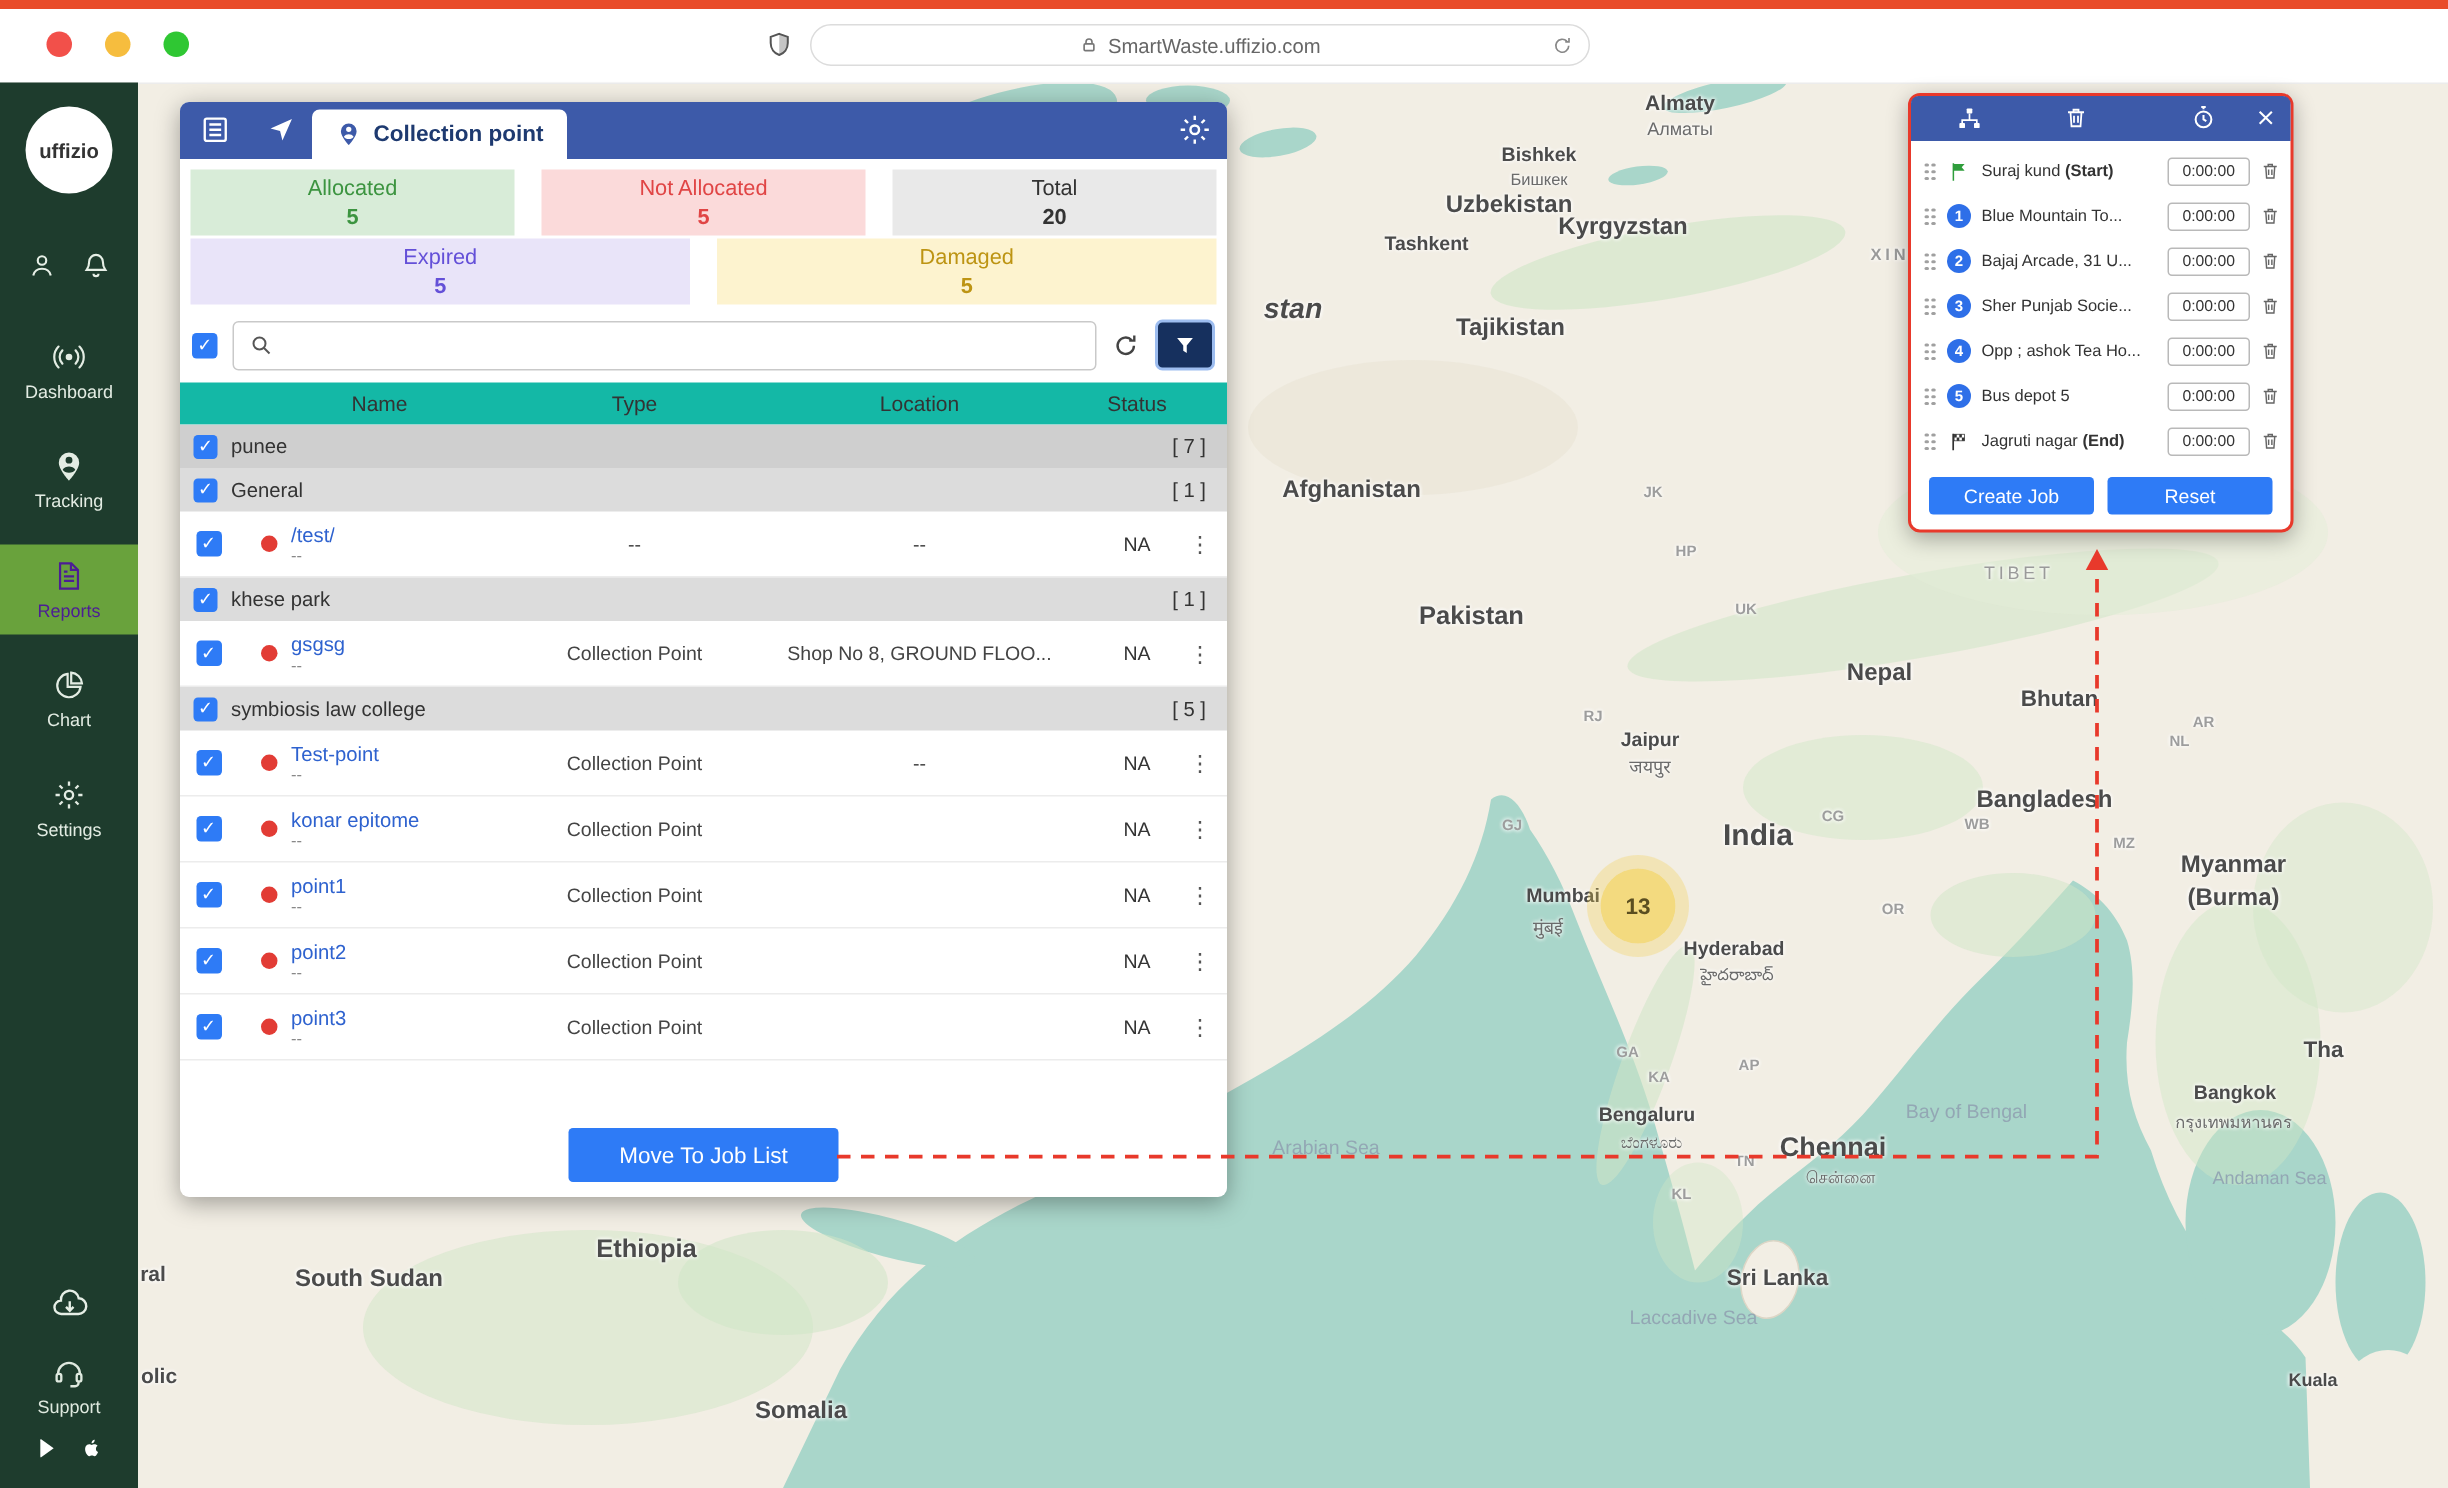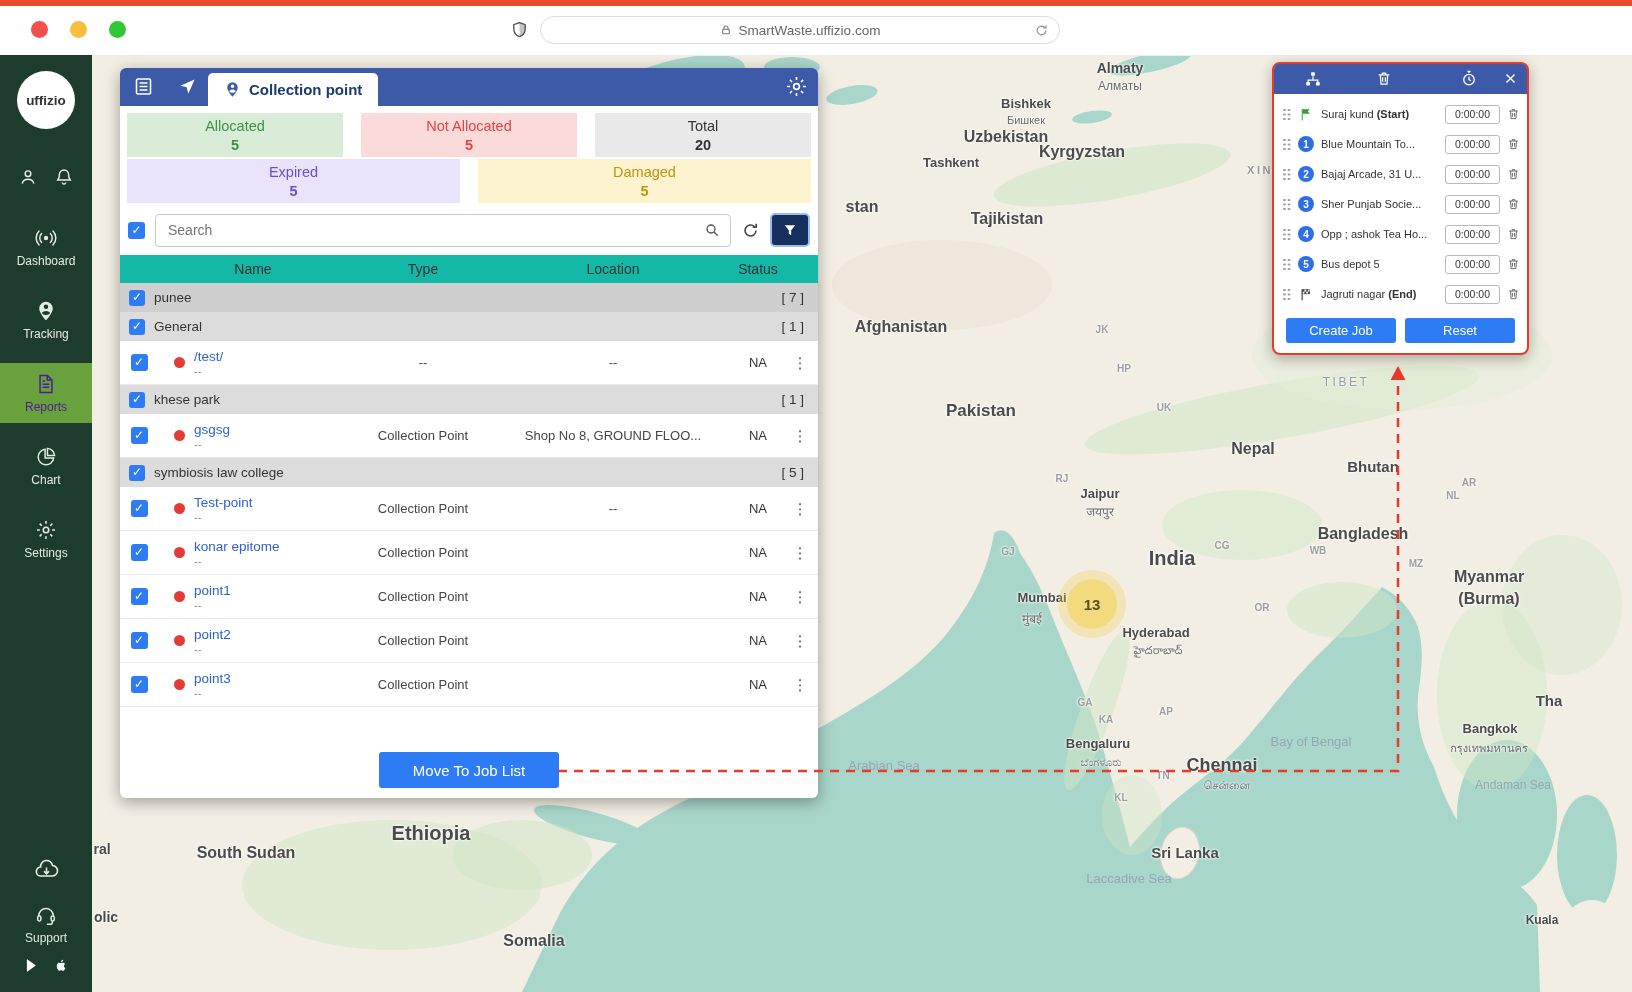--- a/index.html
+++ b/index.html
@@ -291,21 +291,21 @@
     </svg>
     <div id="map-labels">
         <span class="map-label lbl-land" style="left: 1028px; top: 13px; font-size: 14px; font-weight: 700;">Almaty</span>
         <span class="map-label lbl-native" style="left: 1028px; top: 31px; font-size: 12px; font-weight: 400;">Алматы</span>
         <span class="map-label lbl-land" style="left: 934px; top: 48px; font-size: 13px; font-weight: 700;">Bishkek</span>
         <span class="map-label lbl-native" style="left: 934px; top: 65px; font-size: 11px; font-weight: 400;">Бишкек</span>
         <span class="map-label lbl-land" style="left: 914px; top: 82px; font-size: 16px; font-weight: 700;">Uzbekistan</span>
         <span class="map-label lbl-land" style="left: 990px; top: 97px; font-size: 16px; font-weight: 700;">Kyrgyzstan</span>
         <span class="map-label lbl-land" style="left: 859px; top: 107px; font-size: 13px; font-weight: 700;">Tashkent</span>
         <span class="map-label lbl-caps" style="left: 1168px; top: 115px; font-size: 11px; font-weight: 600;">XIN</span>
-        <span class="map-label lbl-land" style="left: 770px; top: 152px; font-size: 16px; font-weight: 700;">stan</span>
+        <span class="map-label lbl-land" style="left: 770px; top: 152px; font-size: 19px; font-weight: 700; font-style: italic;">stan</span>
         <span class="map-label lbl-land" style="left: 915px; top: 164px; font-size: 16px; font-weight: 700;">Tajikistan</span>
         <span class="map-label lbl-land" style="left: 809px; top: 272px; font-size: 16px; font-weight: 700;">Afghanistan</span>
         <span class="map-label lbl-state" style="left: 1010px; top: 274px; font-size: 10px; font-weight: 600;">JK</span>
         <span class="map-label lbl-state" style="left: 1032px; top: 313px; font-size: 10px; font-weight: 600;">HP</span>
         <span class="map-label lbl-caps" style="left: 1254px; top: 327px; font-size: 12px; font-weight: 500;">TIBET</span>
         <span class="map-label lbl-state" style="left: 1072px; top: 352px; font-size: 10px; font-weight: 600;">UK</span>
         <span class="map-label lbl-land" style="left: 889px; top: 356px; font-size: 17px; font-weight: 700;">Pakistan</span>
         <span class="map-label lbl-land" style="left: 1161px; top: 394px; font-size: 16px; font-weight: 700;">Nepal</span>
         <span class="map-label lbl-land" style="left: 1281px; top: 411px; font-size: 15px; font-weight: 700;">Bhutan</span>
         <span class="map-label lbl-state" style="left: 970px; top: 423px; font-size: 10px; font-weight: 600;">RJ</span>
@@ -334,21 +334,21 @@
         <span class="map-label lbl-water" style="left: 1219px; top: 686px; font-size: 13px; font-weight: 400;">Bay of Bengal</span>
         <span class="map-label lbl-land" style="left: 1006px; top: 688px; font-size: 13px; font-weight: 700;">Bengaluru</span>
         <span class="map-label lbl-native" style="left: 1397px; top: 693px; font-size: 11px; font-weight: 400;">กรุงเทพมหานคร</span>
         <span class="map-label lbl-native" style="left: 1009px; top: 707px; font-size: 11px; font-weight: 400;">ಬೆಂಗಳೂರು</span>
         <span class="map-label lbl-water" style="left: 792px; top: 710px; font-size: 13px; font-weight: 400;">Arabian Sea</span>
         <span class="map-label lbl-land" style="left: 1130px; top: 710px; font-size: 18px; font-weight: 700;">Chennai</span>
         <span class="map-label lbl-state" style="left: 1071px; top: 720px; font-size: 10px; font-weight: 600;">TN</span>
         <span class="map-label lbl-water" style="left: 1421px; top: 730px; font-size: 12px; font-weight: 400;">Andaman Sea</span>
         <span class="map-label lbl-native" style="left: 1135px; top: 731px; font-size: 11px; font-weight: 400;">சென்னை</span>
         <span class="map-label lbl-state" style="left: 1029px; top: 742px; font-size: 10px; font-weight: 600;">KL</span>
-        <span class="map-label lbl-land" style="left: 339px; top: 778px; font-size: 20px; font-weight: 700;">Ethiopia</span>
+        <span class="map-label lbl-land" style="left: 339px; top: 778px; font-size: 17px; font-weight: 700;">Ethiopia</span>
         <span class="map-label lbl-land" style="left: 10px; top: 794px; font-size: 14px; font-weight: 700;">ral</span>
         <span class="map-label lbl-land" style="left: 1093px; top: 797px; font-size: 15px; font-weight: 700;">Sri Lanka</span>
         <span class="map-label lbl-land" style="left: 154px; top: 798px; font-size: 16px; font-weight: 700;">South Sudan</span>
         <span class="map-label lbl-water" style="left: 1037px; top: 823px; font-size: 13px; font-weight: 400;">Laccadive Sea</span>
         <span class="map-label lbl-land" style="left: 14px; top: 862px; font-size: 14px; font-weight: 700;">olic</span>
         <span class="map-label lbl-land" style="left: 1450px; top: 865px; font-size: 12px; font-weight: 700;">Kuala</span>
         <span class="map-label lbl-land" style="left: 442px; top: 886px; font-size: 16px; font-weight: 700;">Somalia</span>
       </div>
     <div class="cluster">
       <span>13</span>
@@ -407,21 +407,20 @@
           <div class="stat damaged">
             <div class="sl">Damaged</div>
             <div class="sv">5</div>
           </div>
         </div>
     </div>
 
     <div class="search-row">
       <span class="cb">✓</span>
       <div class="search-box">
-        <input type="text" placeholder="Search" style="">
         <span class="isvg search-ic">
           <svg viewBox="0 0 24 24" fill="none" stroke="currentColor" stroke-width="2">
               <circle cx="10.5" cy="10.5" r="6"></circle>
               <path d="M15 15l5.5 5.5"></path>
             </svg>
         </span>
       </div>
       <span class="isvg refresh-ic">
         <svg viewBox="0 0 24 24" fill="none" stroke="currentColor" stroke-width="2">
             <path d="M18.9 12a6.9 6.9 0 11-2-4.85"></path>

